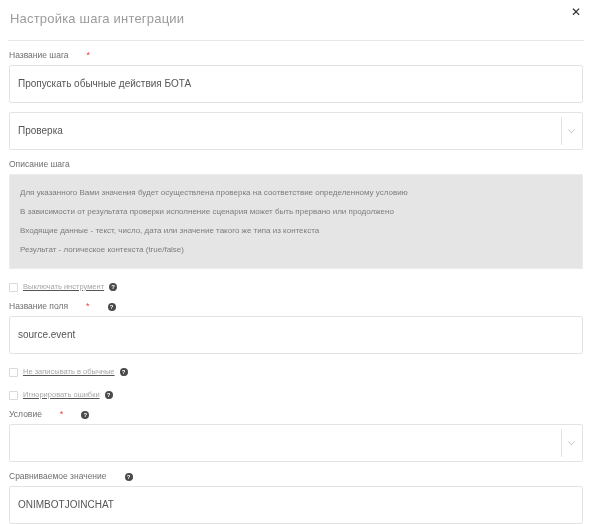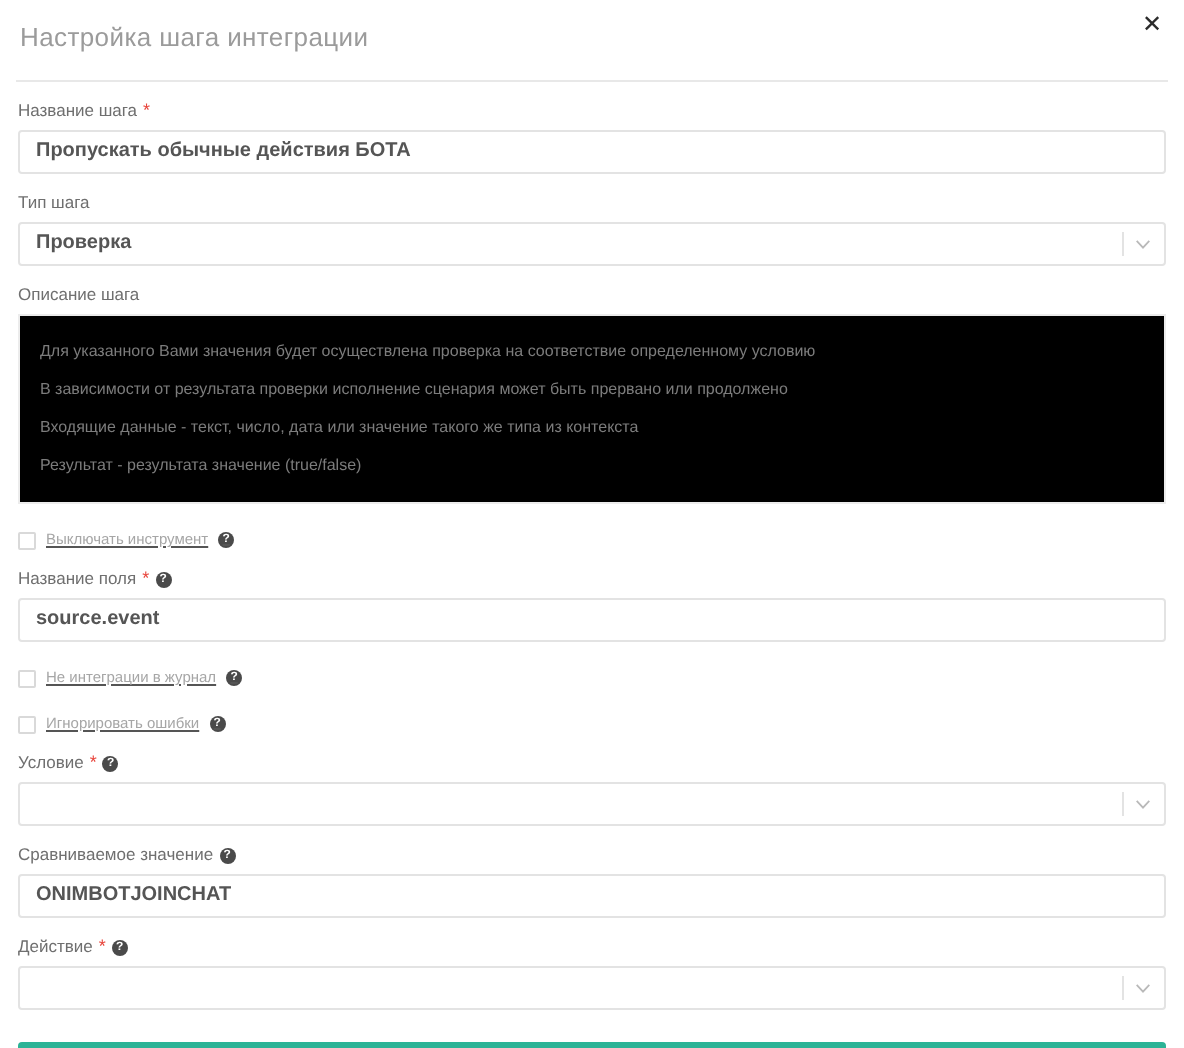--- a/index.html
+++ b/index.html
@@ -64,21 +64,21 @@
 
   .field { margin-top: 9px; }
 
   .field-label {
     font-size: 8.5px;
     color: #6f6f6f;
     line-height: 11px;
     margin-bottom: 4px;
     display: flex;
     align-items: center;
-    gap: 3px;
+    gap: 18px;
     white-space: nowrap;
   }
   .req-star {
     color: #e8453c;
     font-size: 9px;
     line-height: 9px;
   }
 
   .help-icon {
     display: inline-block;
@@ -91,32 +91,31 @@
     line-height: 8px;
     text-align: center;
     font-weight: bold;
     cursor: pointer;
     flex: none;
   }
 
   .text-input,
   .select-input {
     width: 100%;
-    height: 22px;
+    height: 38px;
     border: 1px solid #e3e3e3;
     border-radius: 2px;
     background: #ffffff;
     font-family: "Liberation Sans", "DejaVu Sans", sans-serif;
     font-size: 10px;
     color: #555555;
     padding: 0 8px;
     line-height: 20px;
     display: flex;
     align-items: center;
-    font-weight: bold;
   }
 
   .select-input {
     position: relative;
     padding-right: 48px;
     cursor: pointer;
   }
   .select-sep {
     position: absolute;
     right: 20px;
@@ -134,21 +133,21 @@
     height: 9px;
     color: #b9b9b9;
     display: flex;
     align-items: center;
     justify-content: center;
   }
   .chevron svg { display: block; }
 
   
   .desc-panel {
-    background: #000000;
+    background: #e5e5e5;
     border: 1px solid #ececec;
     padding: 8px 1px 9px 10px;
     margin-top: 4px;
   }
   .desc-line {
     font-size: 8px;
     color: #7c7c7c;
     line-height: 11px;
     padding: 4px 0;
     white-space: nowrap;
@@ -211,64 +210,61 @@
 
   <div class="field">
     <div class="field-label">
       <span>Название шага</span>
       <span class="req-star">*</span>
     </div>
     <div class="text-input">Пропускать обычные действия БОТА</div>
   </div>
 
   <div class="field">
-    <div class="field-label">
-      <span>Тип шага</span>
-    </div>
     <div class="select-input">
       <span>Проверка</span>
       <span class="select-sep"></span>
       <span class="chevron">
         <svg viewBox="0 0 10 10" width="9" height="9" aria-hidden="true">
           <path d="M1.5 3.3 L5 7 L8.5 3.3" fill="none" stroke="currentColor" stroke-width="1"></path>
         </svg>
       </span>
     </div>
   </div>
 
   <div class="field">
     <div class="field-label">
       <span>Описание шага</span>
     </div>
     <div class="desc-panel">
       <div class="desc-line">Для указанного Вами значения будет осуществлена проверка на соответствие определенному условию</div>
       <div class="desc-line">В зависимости от результата проверки исполнение сценария может быть прервано или продолжено</div>
       <div class="desc-line">Входящие данные - текст, число, дата или значение такого же типа из контекста</div>
-      <div class="desc-line">Результат - результата значение (true/false)</div>
+      <div class="desc-line">Результат - логическое контекста (true/false)</div>
     </div>
   </div>
 
   <div class="check-row">
     <span class="checkbox"></span>
     <span class="check-label">Выключать инструмент</span>
     <span class="help-icon">?</span>
   </div>
 
   <div class="field">
     <div class="field-label">
       <span>Название поля</span>
       <span class="req-star">*</span>
       <span class="help-icon">?</span>
     </div>
     <div class="text-input">source.event</div>
   </div>
 
   <div class="check-row">
     <span class="checkbox"></span>
-    <span class="check-label">Не интеграции в журнал</span>
+    <span class="check-label">Не записывать в обычные</span>
     <span class="help-icon">?</span>
   </div>
 
   <div class="check-row">
     <span class="checkbox"></span>
     <span class="check-label">Игнорировать ошибки</span>
     <span class="help-icon">?</span>
   </div>
 
   <div class="field">

